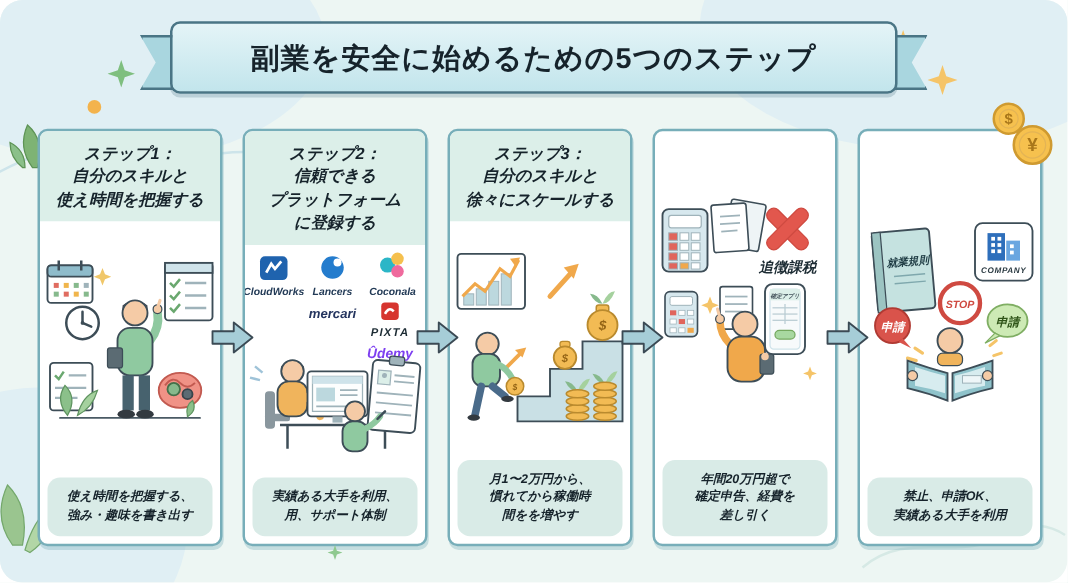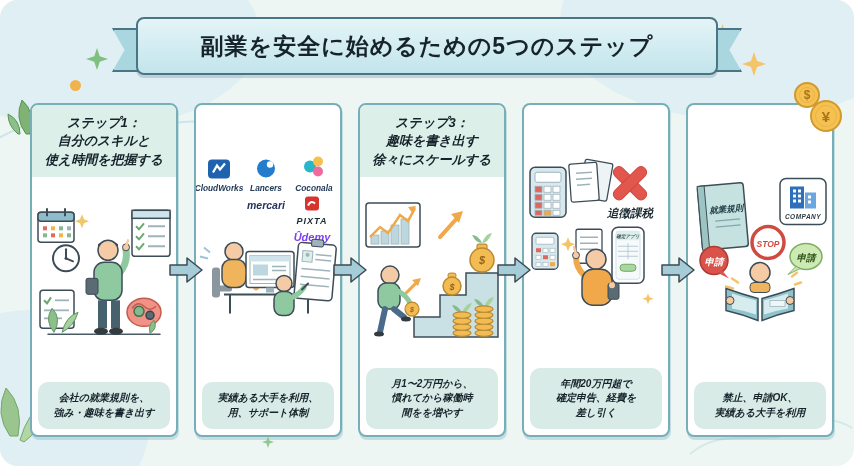--- a/index.html
+++ b/index.html
@@ -157,25 +157,29 @@
             <circle cx="118" cy="115" r="4" fill="#5b6b73" stroke="#39444b" stroke-width="1.5"></circle>
           </g>
           <g>
             <path d="M22 132 Q12 120 20 108 Q30 118 22 132 Z" fill="#8bc08a" stroke="#5f9460" stroke-width="1"></path>
             <path d="M30 132 Q34 116 46 112 Q42 126 30 132 Z" fill="#a5d19e" stroke="#5f9460" stroke-width="1"></path>
             <path d="M118 133 Q116 124 122 120 Q126 128 118 133 Z" fill="#8bc08a" stroke="#5f9460" stroke-width="1"></path>
           </g>
           <path d="M50 14 L52 19 L57 21 L52 23 L50 28 L48 23 L43 21 L48 19 Z" fill="#f0c76a"></path>
         </svg>
       </div>
-      <footer class="card-footer">会社の就業規則を、
+      <footer class="card-footer">使え時間を把握する、
 強み・趣味を書き出す</footer>
     </section>
 
     <section class="card">
+      <header class="card-header">ステップ2：
+信頼できる
+プラットフォーム
+に登録する</header>
       <div class="card-illu">
         <svg viewBox="0 0 144 176" preserveAspectRatio="xMidYMid meet">
           <g>
             <rect x="12" y="4" width="22" height="19" rx="4" style="fill: rgb(31, 99, 174);"></rect>
             <polyline points="17,17 21,10 24,14 29,8" fill="none" stroke="#fff" stroke-width="2.2"></polyline>
             <text x="23" y="35" class="logo-text">CloudWorks</text>
           </g>
           <g>
             <circle cx="70" cy="13" r="9" style="fill: rgb(36, 124, 205);"></circle>
             <circle cx="74" cy="9" r="3.2" fill="#fff"></circle>
@@ -236,21 +240,21 @@
             <line x1="106" y1="134" x2="112" y2="128" stroke="#3d4d57" stroke-width="2" stroke-linecap="round"></line>
           </g>
         </svg>
       </div>
       <footer class="card-footer">実績ある大手を利用、
 用、サポート体制</footer>
     </section>
 
     <section class="card">
       <header class="card-header">ステップ3：
-趣味を書き出す
+自分のスキルと
 徐々にスケールする</header>
       <div class="card-illu">
         <svg viewBox="0 0 144 154" preserveAspectRatio="xMidYMid meet">
           <g>
             <rect x="6" y="8" width="54" height="44" rx="3" fill="#fff" stroke="#3d4d57" stroke-width="1.5"></rect>
             <rect x="11" y="40" width="8" height="9" fill="#bcd8de" stroke="#9fb3ba" stroke-width="0.8"></rect>
             <rect x="21" y="36" width="8" height="13" fill="#bcd8de" stroke="#9fb3ba" stroke-width="0.8"></rect>
             <rect x="31" y="30" width="8" height="19" fill="#bcd8de" stroke="#9fb3ba" stroke-width="0.8"></rect>
             <rect x="41" y="24" width="8" height="25" fill="#bcd8de" stroke="#9fb3ba" stroke-width="0.8"></rect>
             <polyline points="10,42 20,32 28,38 40,20 48,26 55,13" fill="none" stroke="#f0a84b" stroke-width="2.5"></polyline>

